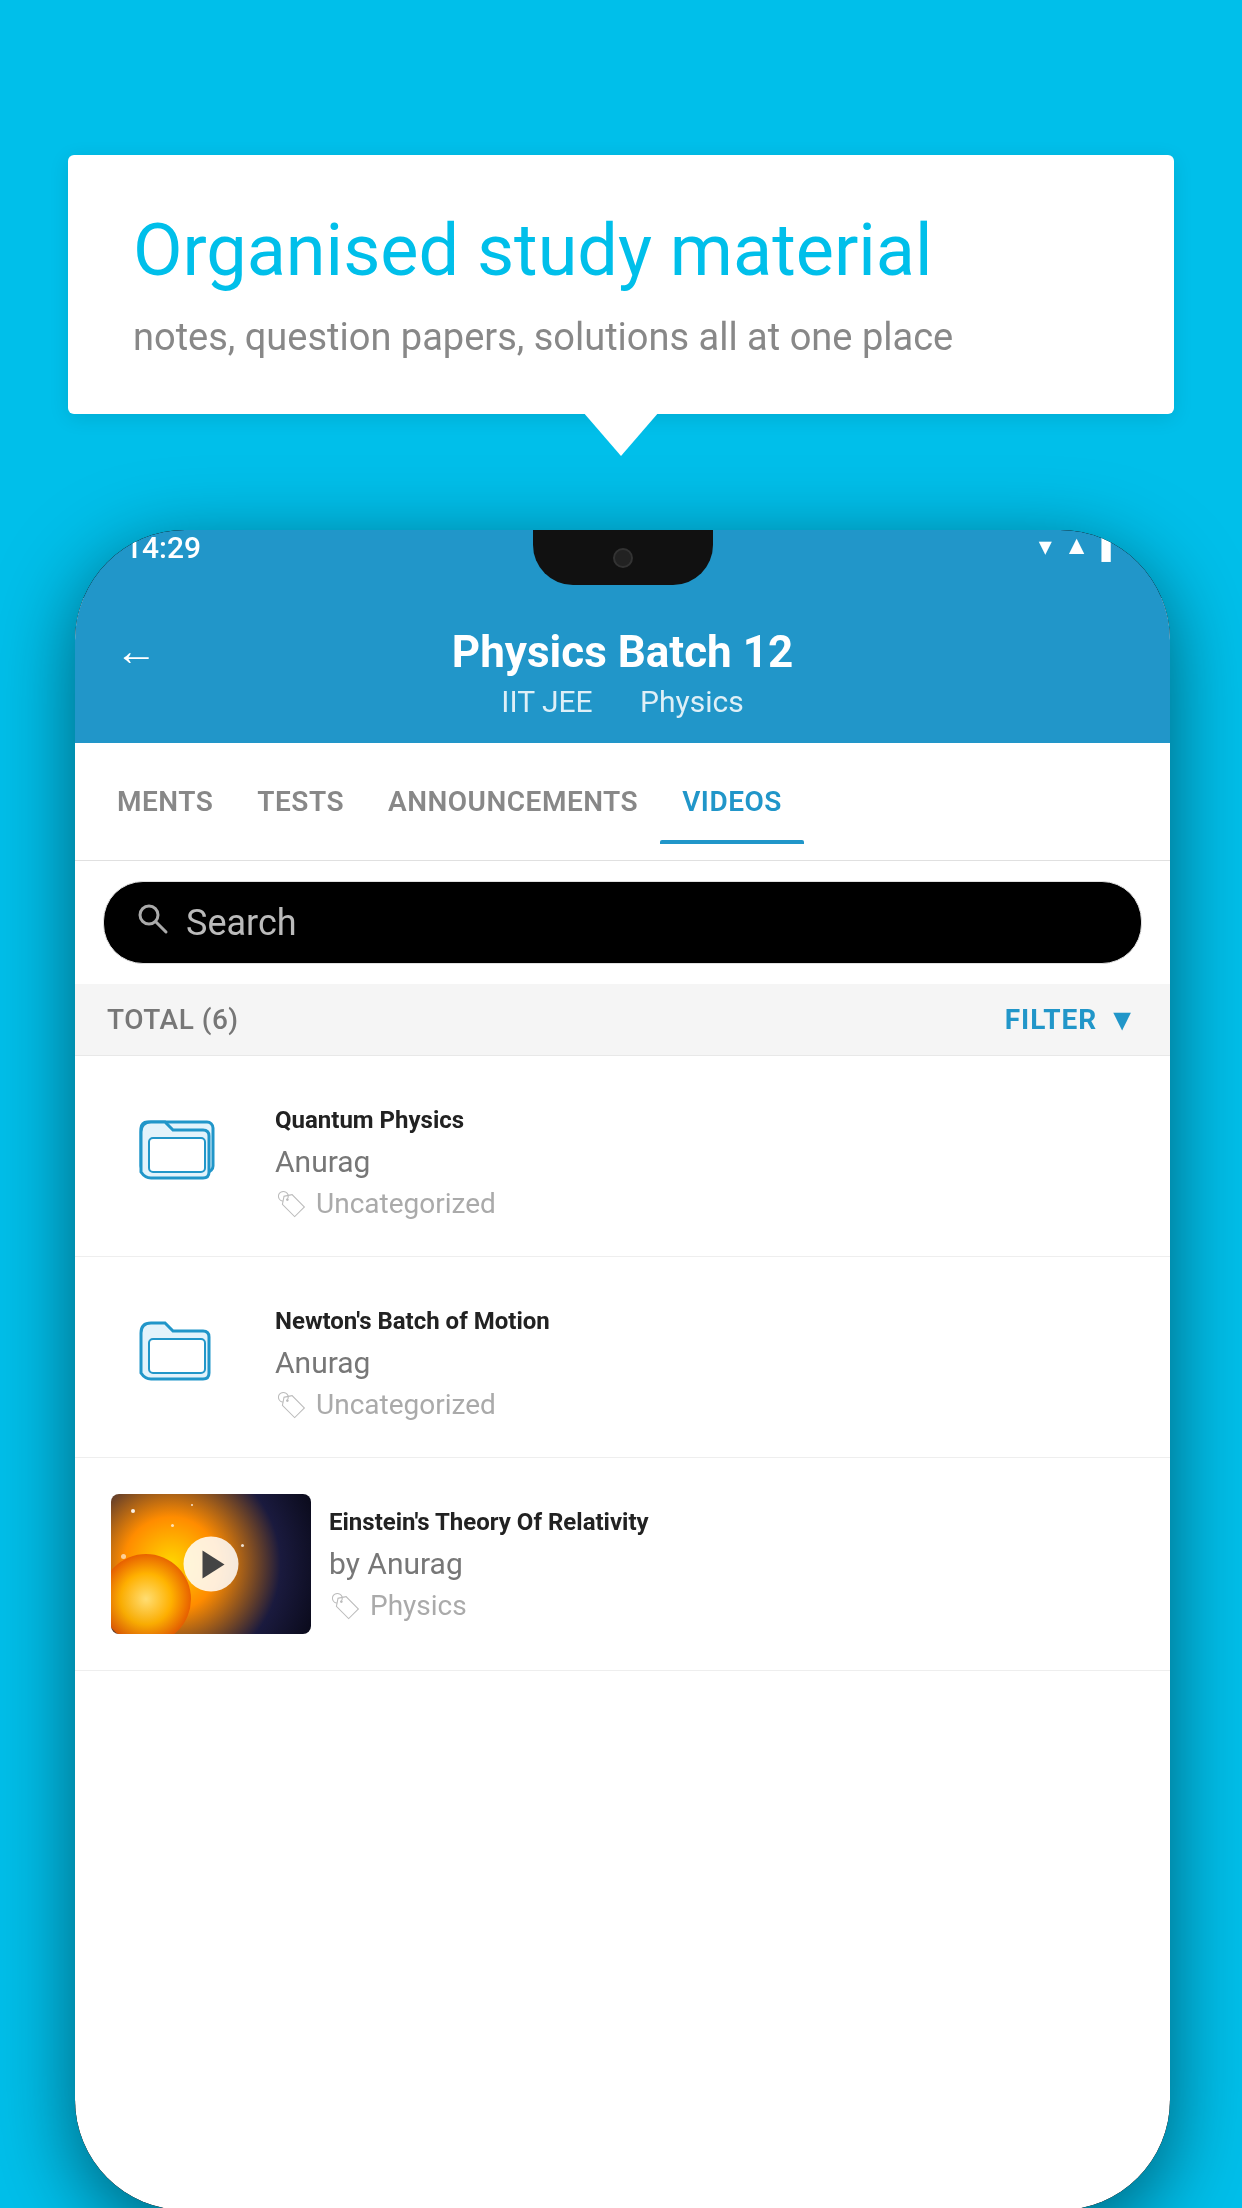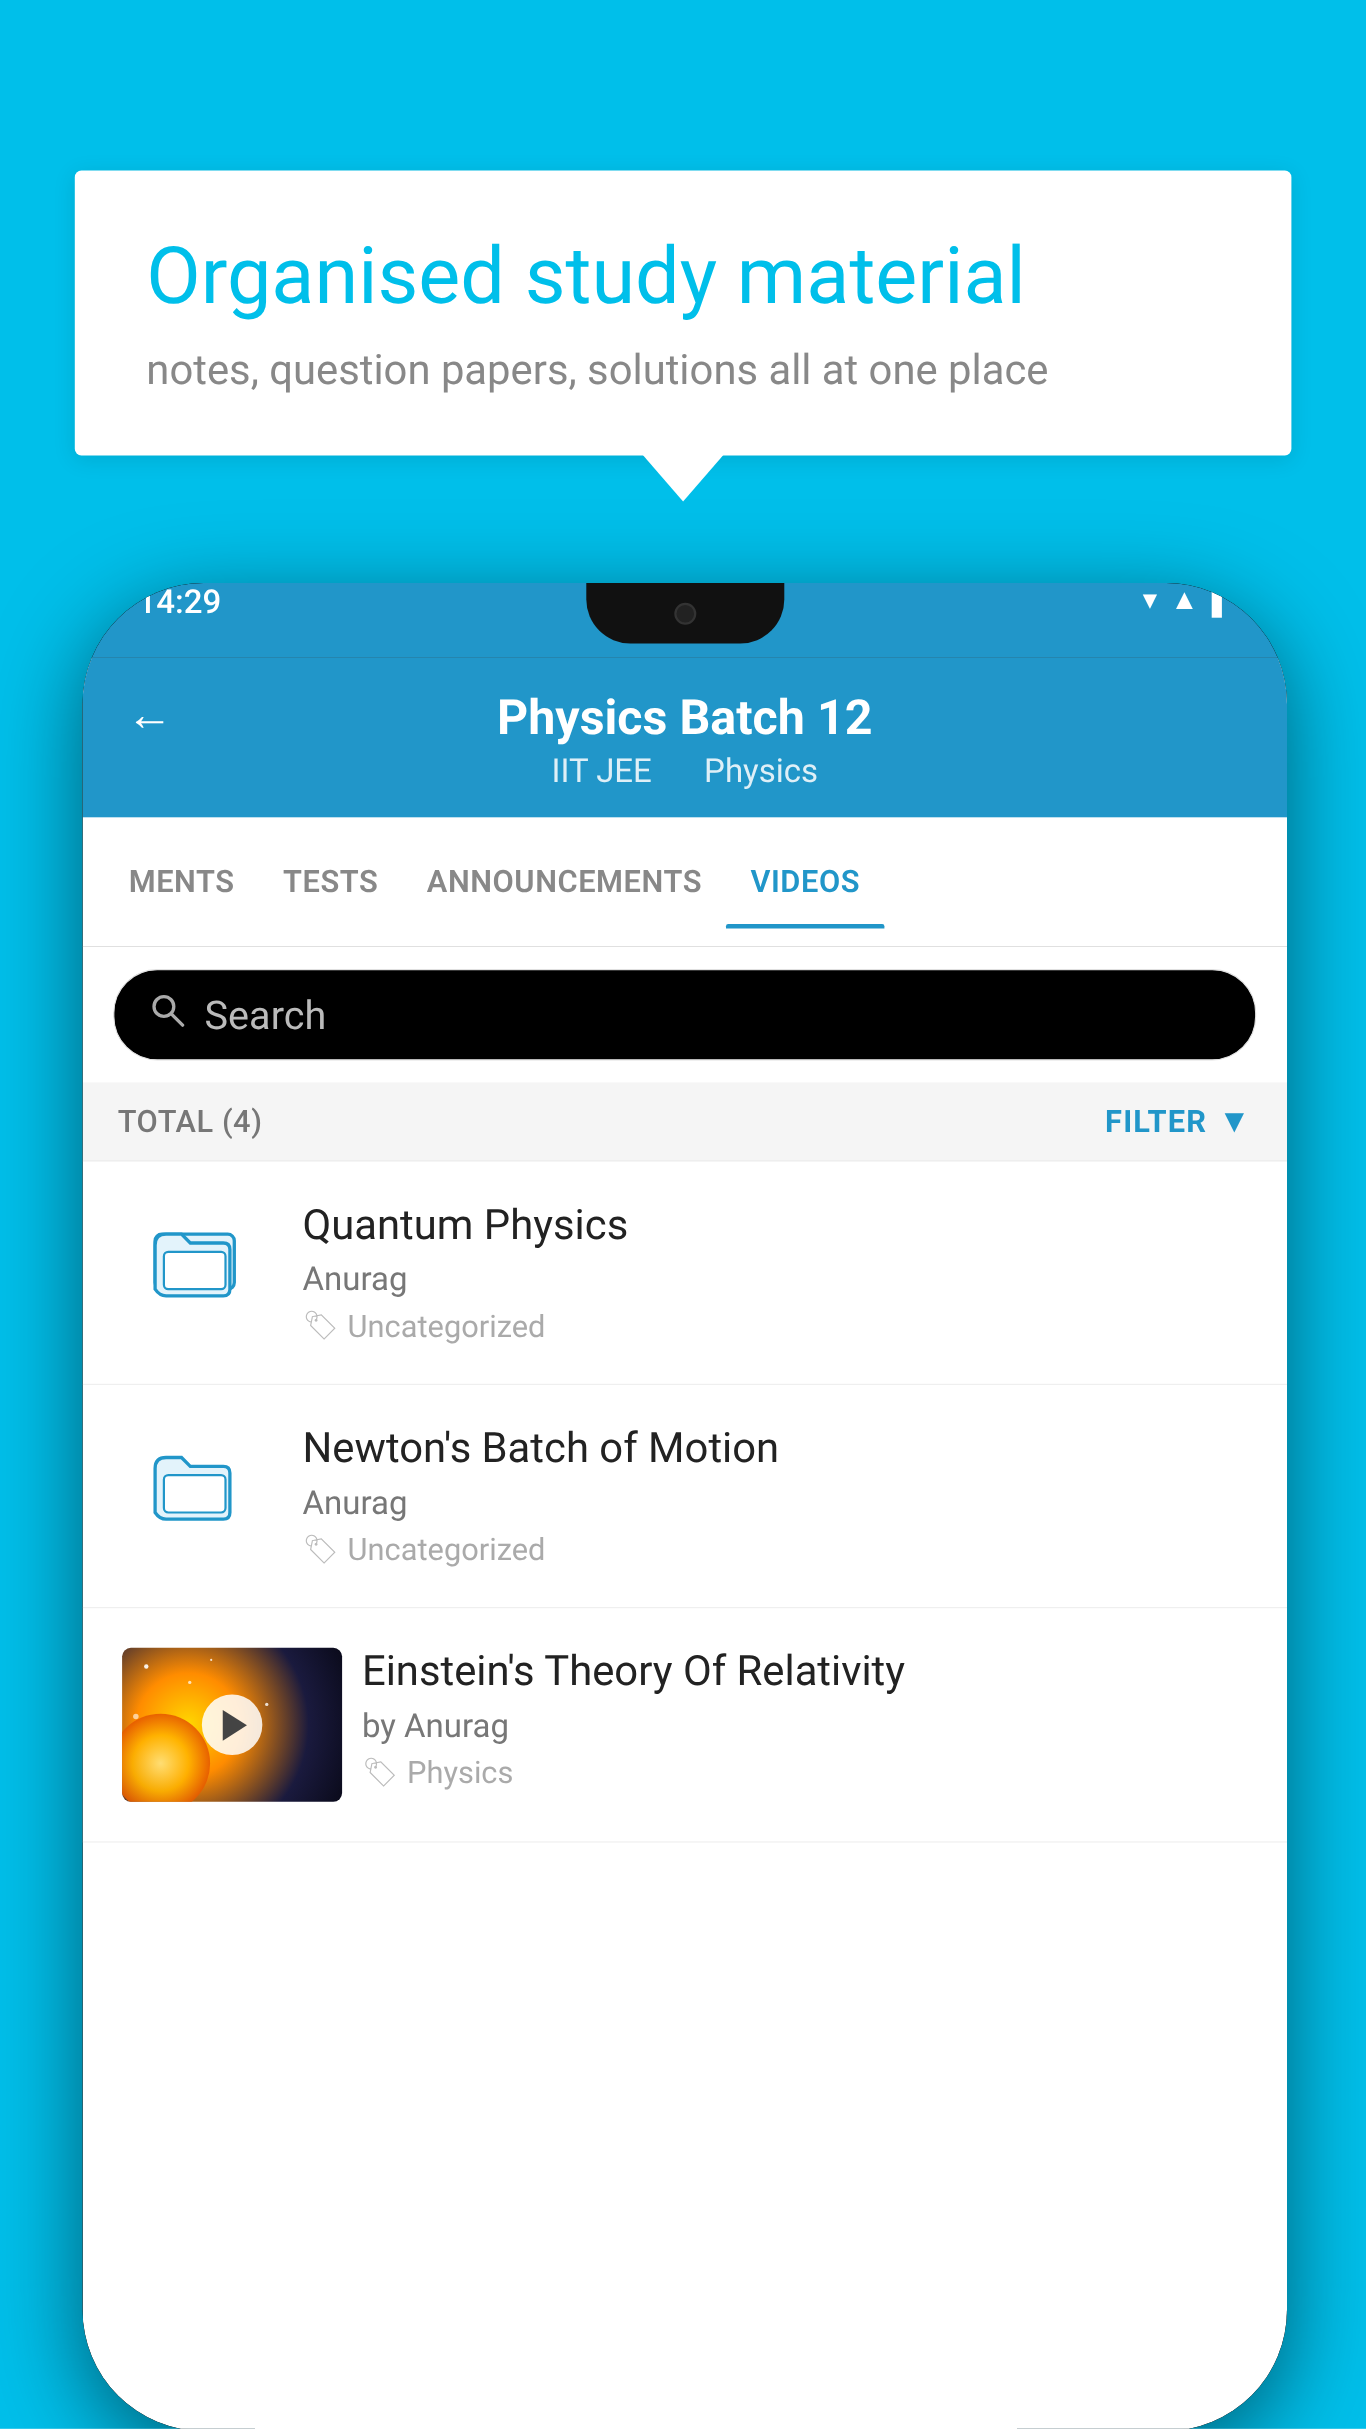--- a/index.html
+++ b/index.html
@@ -253,24 +253,25 @@
     }
     .folder-icon-svg {
       width: 80px;
       height: 80px;
     }
 
     .video-info {
       flex: 1;
     }
     .video-title {
-      font-size: 38px;
-      font-weight: 400;
+      font-size: 24px;
+      font-weight: 700;
       color: #222;
       margin-bottom: 10px;
+      margin-top: 14px;
     }
     .video-author {
       font-size: 30px;
       color: #777;
       margin-bottom: 8px;
     }
     .video-tag {
       display: flex;
       align-items: center;
       gap: 8px;
@@ -396,21 +397,21 @@
             <svg width="36" height="36" viewBox="0 0 36 36" fill="none">
               <circle cx="15" cy="15" r="9" stroke="#aaa" stroke-width="3"></circle>
               <line x1="22" y1="22" x2="32" y2="32" stroke="#aaa" stroke-width="3" stroke-linecap="round"></line>
             </svg>
           </span>
           <span class="search-input-text">Search</span>
         </div>
       </div>
 
       <div class="filter-bar">
-        <span class="total-label">TOTAL (4)</span>
+        <span class="total-label">TOTAL (6)</span>
         <div class="filter-btn">
           <span>FILTER</span>
           <span class="filter-icon">▼</span>
         </div>
       </div>
 
       <div class="video-list">
 
         <div class="video-item">
           <div class="video-thumb-placeholder">

